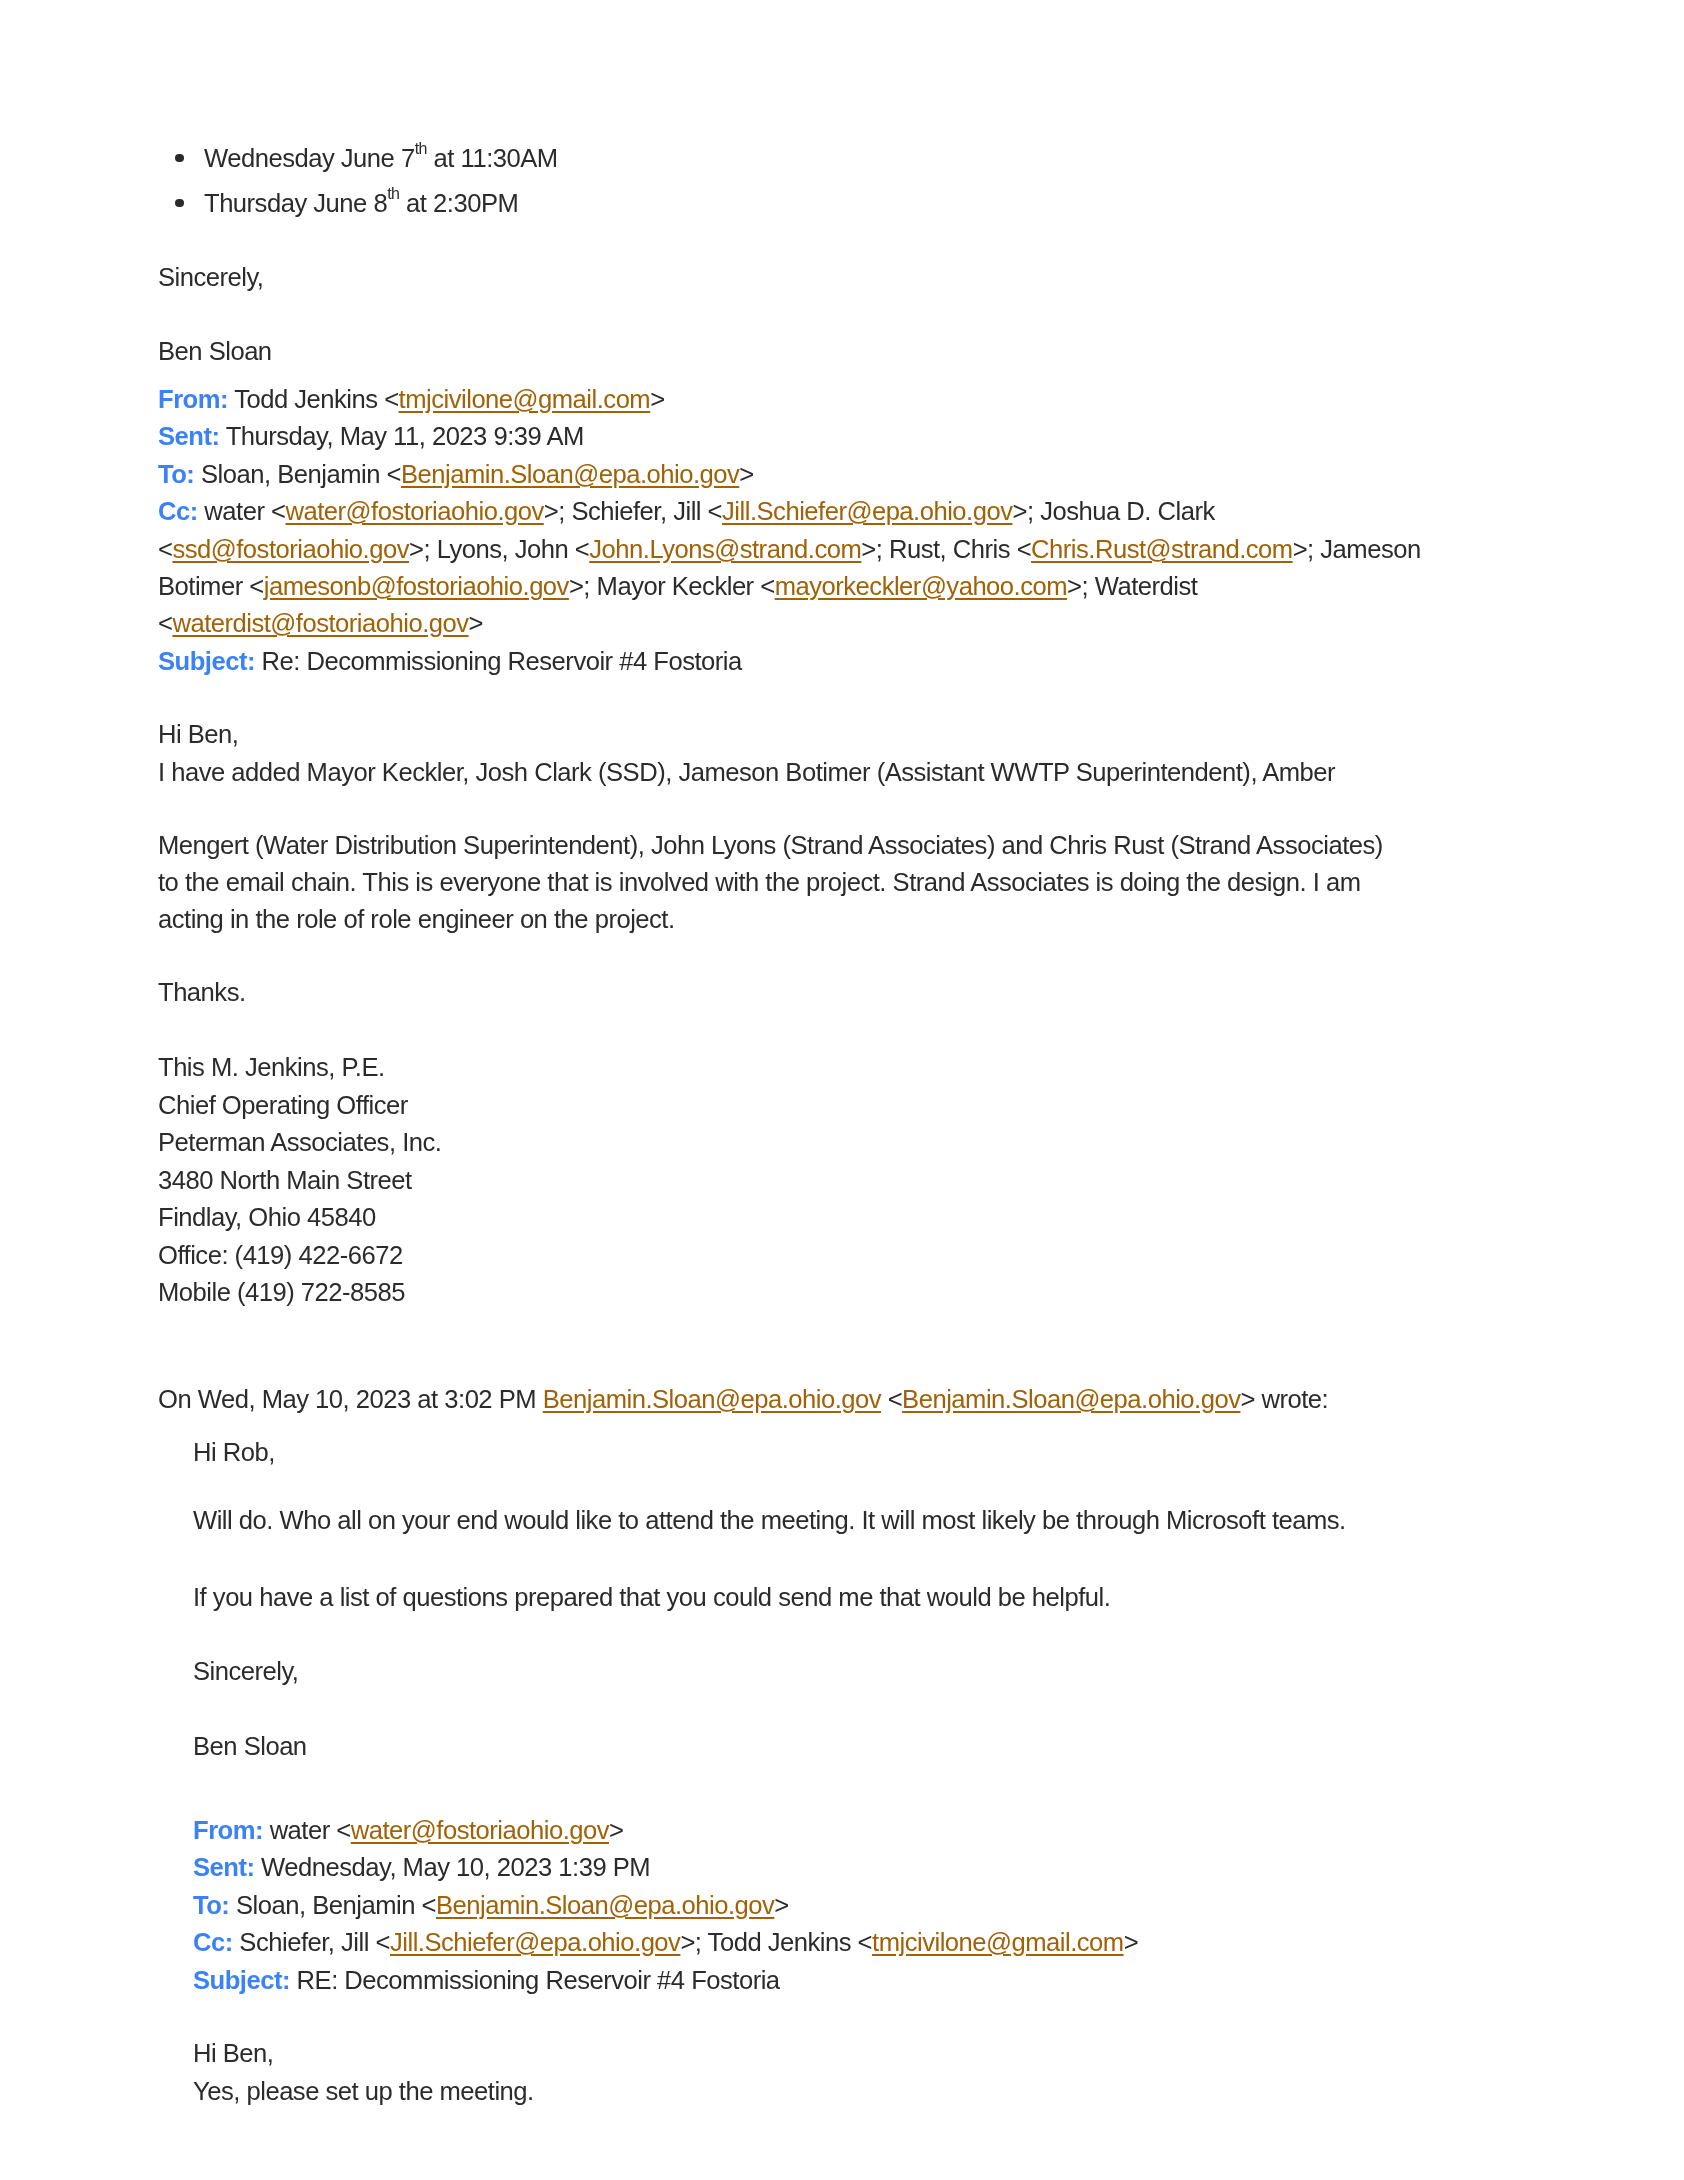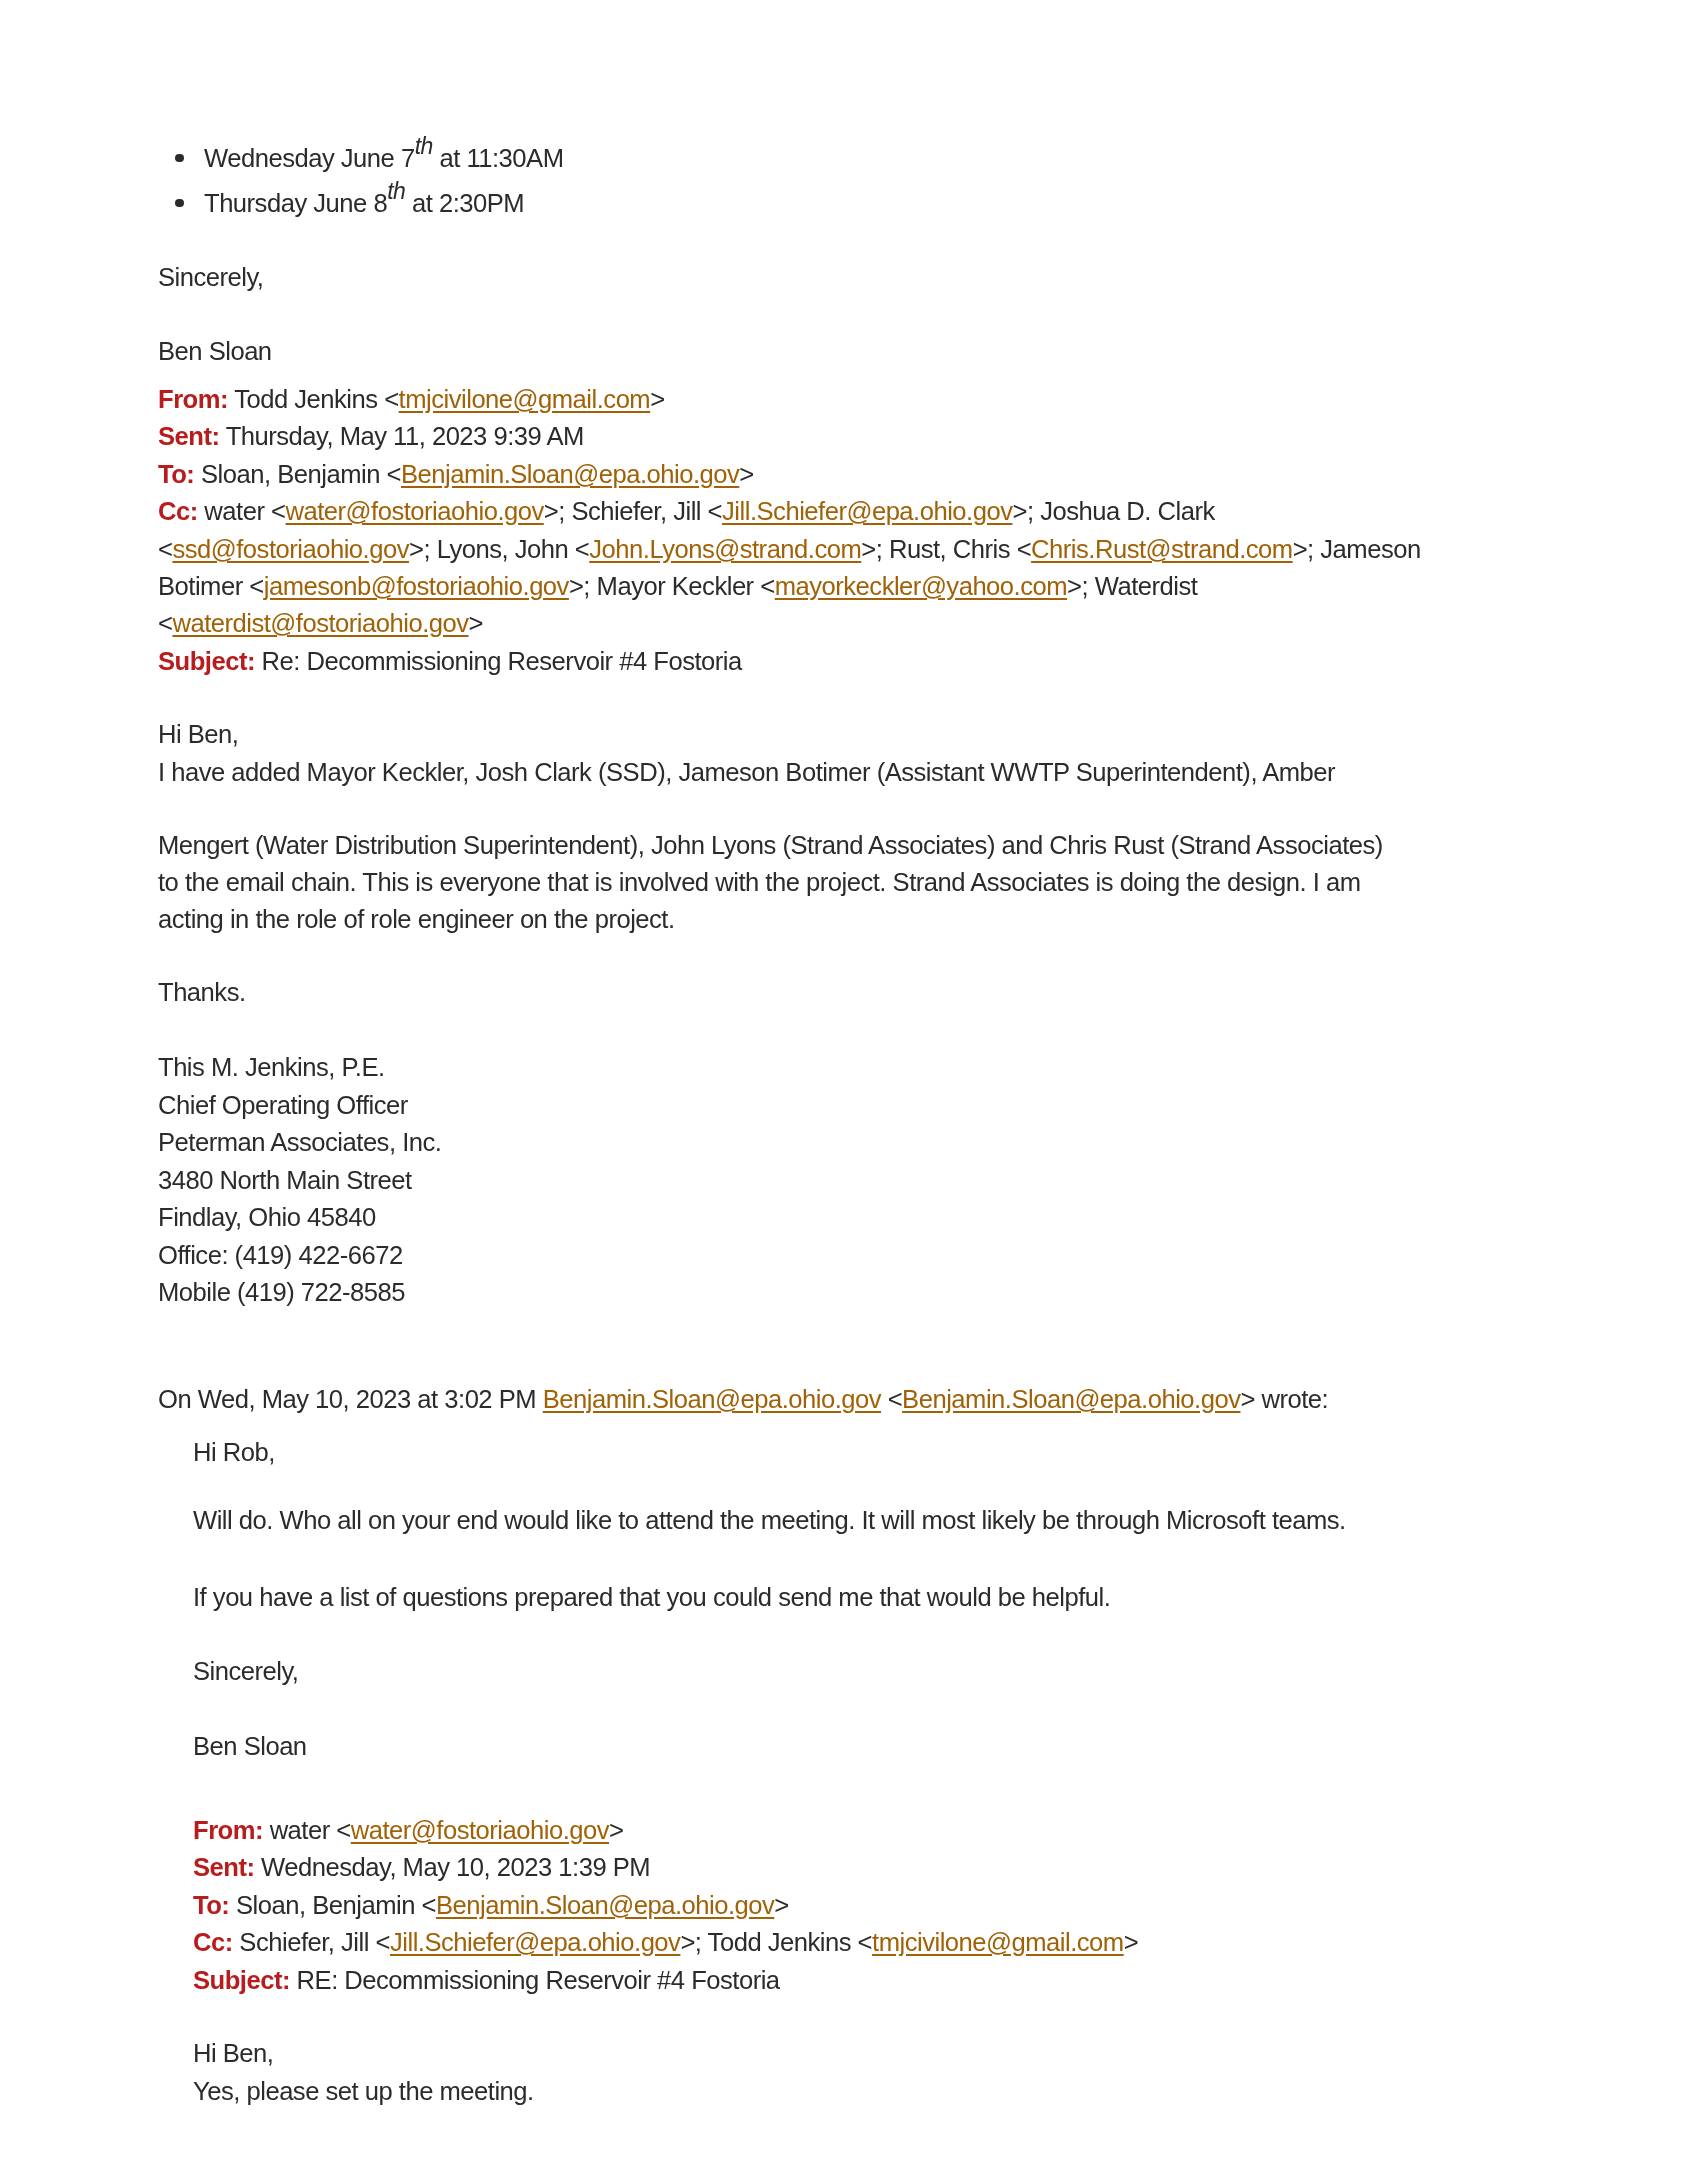--- a/index.html
+++ b/index.html
@@ -5,25 +5,25 @@
   html, body { margin: 0; padding: 0; background: #ffffff; }
   body {
     width: 1685px; height: 2181px; position: relative; overflow: hidden;
     font-family: "Liberation Sans", sans-serif;
     color: #2b2b2b;
     font-size: 25.6px;
     letter-spacing: -0.5px;
   }
   .line { position: absolute; left: 158px; white-space: nowrap; line-height: 34px; }
   .q { left: 193px; }
-  b { color: #b91c1c; }
+  b { color: #3b82f6; }
   a, .link { color: #a16207; text-decoration: underline; text-underline-offset: 2.6px; }
   .bullet-row { position: absolute; left: 204px; white-space: nowrap; line-height: 34px; }
   .bullet-dot { position: absolute; left: -29px; top: 12.8px; width: 8.5px; height: 8.5px; border-radius: 50%; background: #2b2b2b; }
-  sup { font-size: 23px; line-height: 0; position: relative; top: -3.4px; font-style: italic; }
+  sup { font-size: 16px; line-height: 0; position: relative; top: -3.4px; }
 </style>
 </head>
 <body>
 
 <div class="bullet-row" style="top:141px;">
   <span class="bullet-dot"></span>
   <span>Wednesday June 7</span><sup>th</sup><span> at 11:30AM</span>
 </div>
 <div class="bullet-row" style="top:186px;">
   <span class="bullet-dot"></span>

